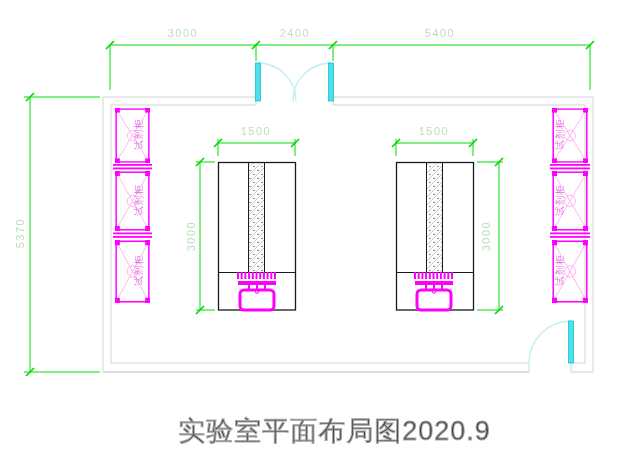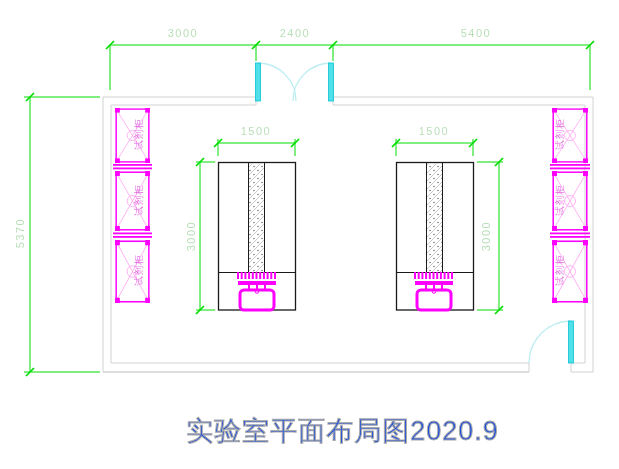--- a/index.html
+++ b/index.html
@@ -24,22 +24,22 @@
   .dim-text{
     position:absolute;font-size:11px;letter-spacing:1.5px;text-align:center;
     color:var(--dimension-text,#b9dfb9);width:80px;line-height:14px;
   }
   .rot{transform:rotate(-90deg);}
   .cab-text{
     position:absolute;font-size:9.5px;letter-spacing:1px;text-align:center;
     color:var(--cabinet-text,#e36de0);width:70px;line-height:12px;transform:rotate(-90deg);
   }
   .title-text{
-    position:absolute;left:170px;top:413px;width:345px;text-align:center;
-    font-size:27px;letter-spacing:1px;color:#1d4ed8;
+    position:absolute;left:162px;top:413px;width:345px;text-align:center;
+    font-size:27px;letter-spacing:1px;color:#404040;
     -webkit-text-stroke:1px var(--title-text,#ababab);
   }
 </style>
 </head>
 <body>
 
 <div id="stage">
 
   <svg id="plan-svg" width="619" height="469" viewBox="0 0 619 469">
     <defs>
@@ -161,21 +161,21 @@
       <rect class="door-leaf" x="328.5" y="63" width="5" height="38"></rect>
     </g>
     <g>
       <path class="arc" d="M571,321 A42,42 0 0 0 529,363"></path>
       <rect class="door-leaf" x="568.5" y="321" width="5" height="42"></rect>
     </g>
   </svg>
 
   <div class="dim-text" style="left:143px;top:26px">3000</div>
   <div class="dim-text" style="left:255px;top:26px">2400</div>
-  <div class="dim-text" style="left:436px;top:26px">5400</div>
+  <div class="dim-text" style="left:400px;top:26px">5400</div>
   <div class="dim-text rot" style="left:-20px;top:226px">5370</div>
 
   <div class="dim-text" style="left:216px;top:124px">1500</div>
   <div class="dim-text rot" style="left:151px;top:229px">3000</div>
   <div class="dim-text" style="left:394px;top:124px">1500</div>
   <div class="dim-text rot" style="left:446px;top:229px">3000</div>
 
   <div class="cab-text" style="left:104px;top:128px">试剂柜</div>
   <div class="cab-text" style="left:104px;top:194px">试剂柜</div>
   <div class="cab-text" style="left:104px;top:264px">试剂柜</div>

